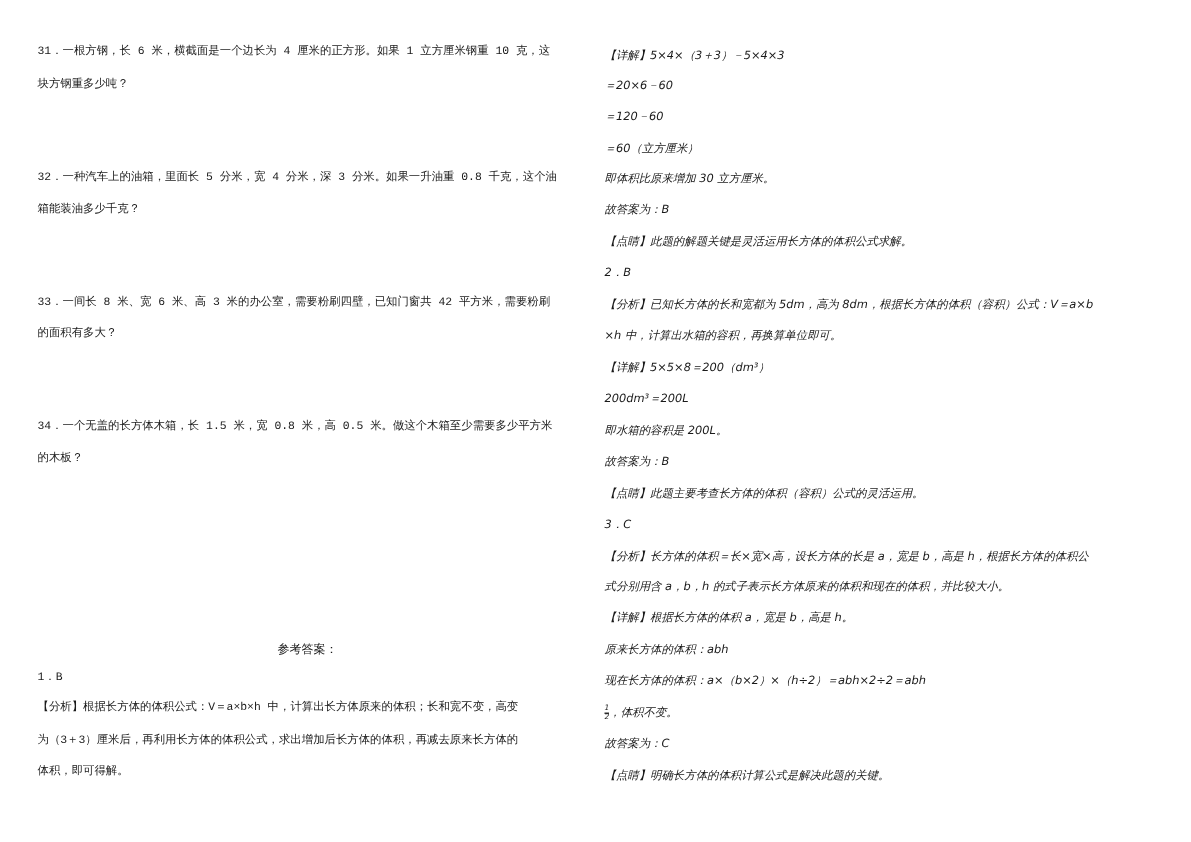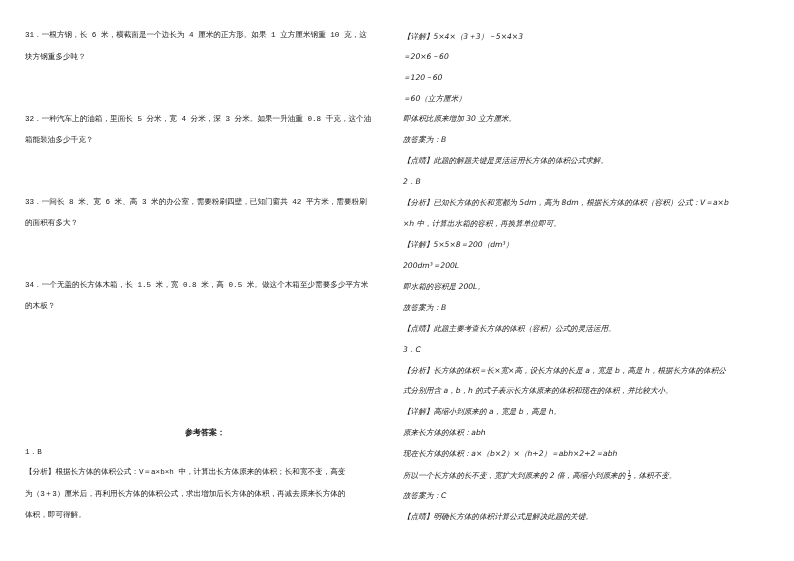--- a/index.html
+++ b/index.html
@@ -1,21 +1,21 @@
 <!DOCTYPE html>
 <html><head>
 <meta charset="utf-8">
 <style>
   html,body{margin:0;padding:0;background:#ffffff;}
   body{width:794px;height:561px;position:relative;overflow:hidden;
     font-family:"DejaVu Sans","Liberation Sans",sans-serif;color:#1a1a1a;font-size:7.6px;}
   .line{position:absolute;white-space:nowrap;line-height:10px;}
   .left{left:25px;font-family:Liberation Mono, monospace;}
   .right{left:403px;font-style:italic;}
-  .center-title{position:absolute;left:185px;top:427px;font-weight:bold;font-size:8px;}
+  .center-title{position:absolute;left:185px;top:427px;font-weight:normal;font-size:8px;}
   .frac{display:inline-block;vertical-align:middle;font-size:5px;line-height:5px;text-align:center;}
   .frac span{display:block;}
   .frac .num{border-bottom:0.6px solid #333;}
 </style>
 </head>
 <body>
 
 <div>
   <div class="line left" style="top:30px">31．一根方钢，长 6 米，横截面是一个边长为 4 厘米的正方形。如果 1 立方厘米钢重 10 克，这</div>
   <div class="line left" style="top:52px">块方钢重多少吨？</div>
@@ -60,21 +60,21 @@
   <div class="line right" style="top:261px">200dm³＝200L</div>
   <div class="line right" style="top:282px">即水箱的容积是 200L。</div>
   <div class="line right" style="top:303px">故答案为：B</div>
   <div class="line right" style="top:324px">【点睛】此题主要考查长方体的体积（容积）公式的灵活运用。</div>
 </div>
 
 <div>
   <div class="line right" style="top:345px">3．C</div>
   <div class="line right" style="top:366px">【分析】长方体的体积＝长×宽×高，设长方体的长是 a，宽是 b，高是 h，根据长方体的体积公</div>
   <div class="line right" style="top:386px">式分别用含 a，b，h 的式子表示长方体原来的体积和现在的体积，并比较大小。</div>
-  <div class="line right" style="top:407px">【详解】高缩小到原来的 a，宽是 b，高是 h。</div>
+  <div class="line right" style="top:407px">【详解】根据长方体的体积 a，宽是 b，高是 h。</div>
   <div class="line right" style="top:428px">原来长方体的体积：abh</div>
   <div class="line right" style="top:449px">现在长方体的体积：a×（b×2）×（h÷2）＝abh×2÷2＝abh</div>
   <div class="line right" style="top:470px">
-    <span>所以一个长方体的长不变，宽扩大到原来的 2 倍，高缩小到原来的 </span><span class="frac"><span class="num">1</span><span>2</span></span><span>，体积不变。</span>
+    <span class="frac"><span class="num">1</span><span>2</span></span><span>，体积不变。</span>
   </div>
   <div class="line right" style="top:491px">故答案为：C</div>
   <div class="line right" style="top:512px">【点睛】明确长方体的体积计算公式是解决此题的关键。</div>
 </div>
 
 </body></html>

